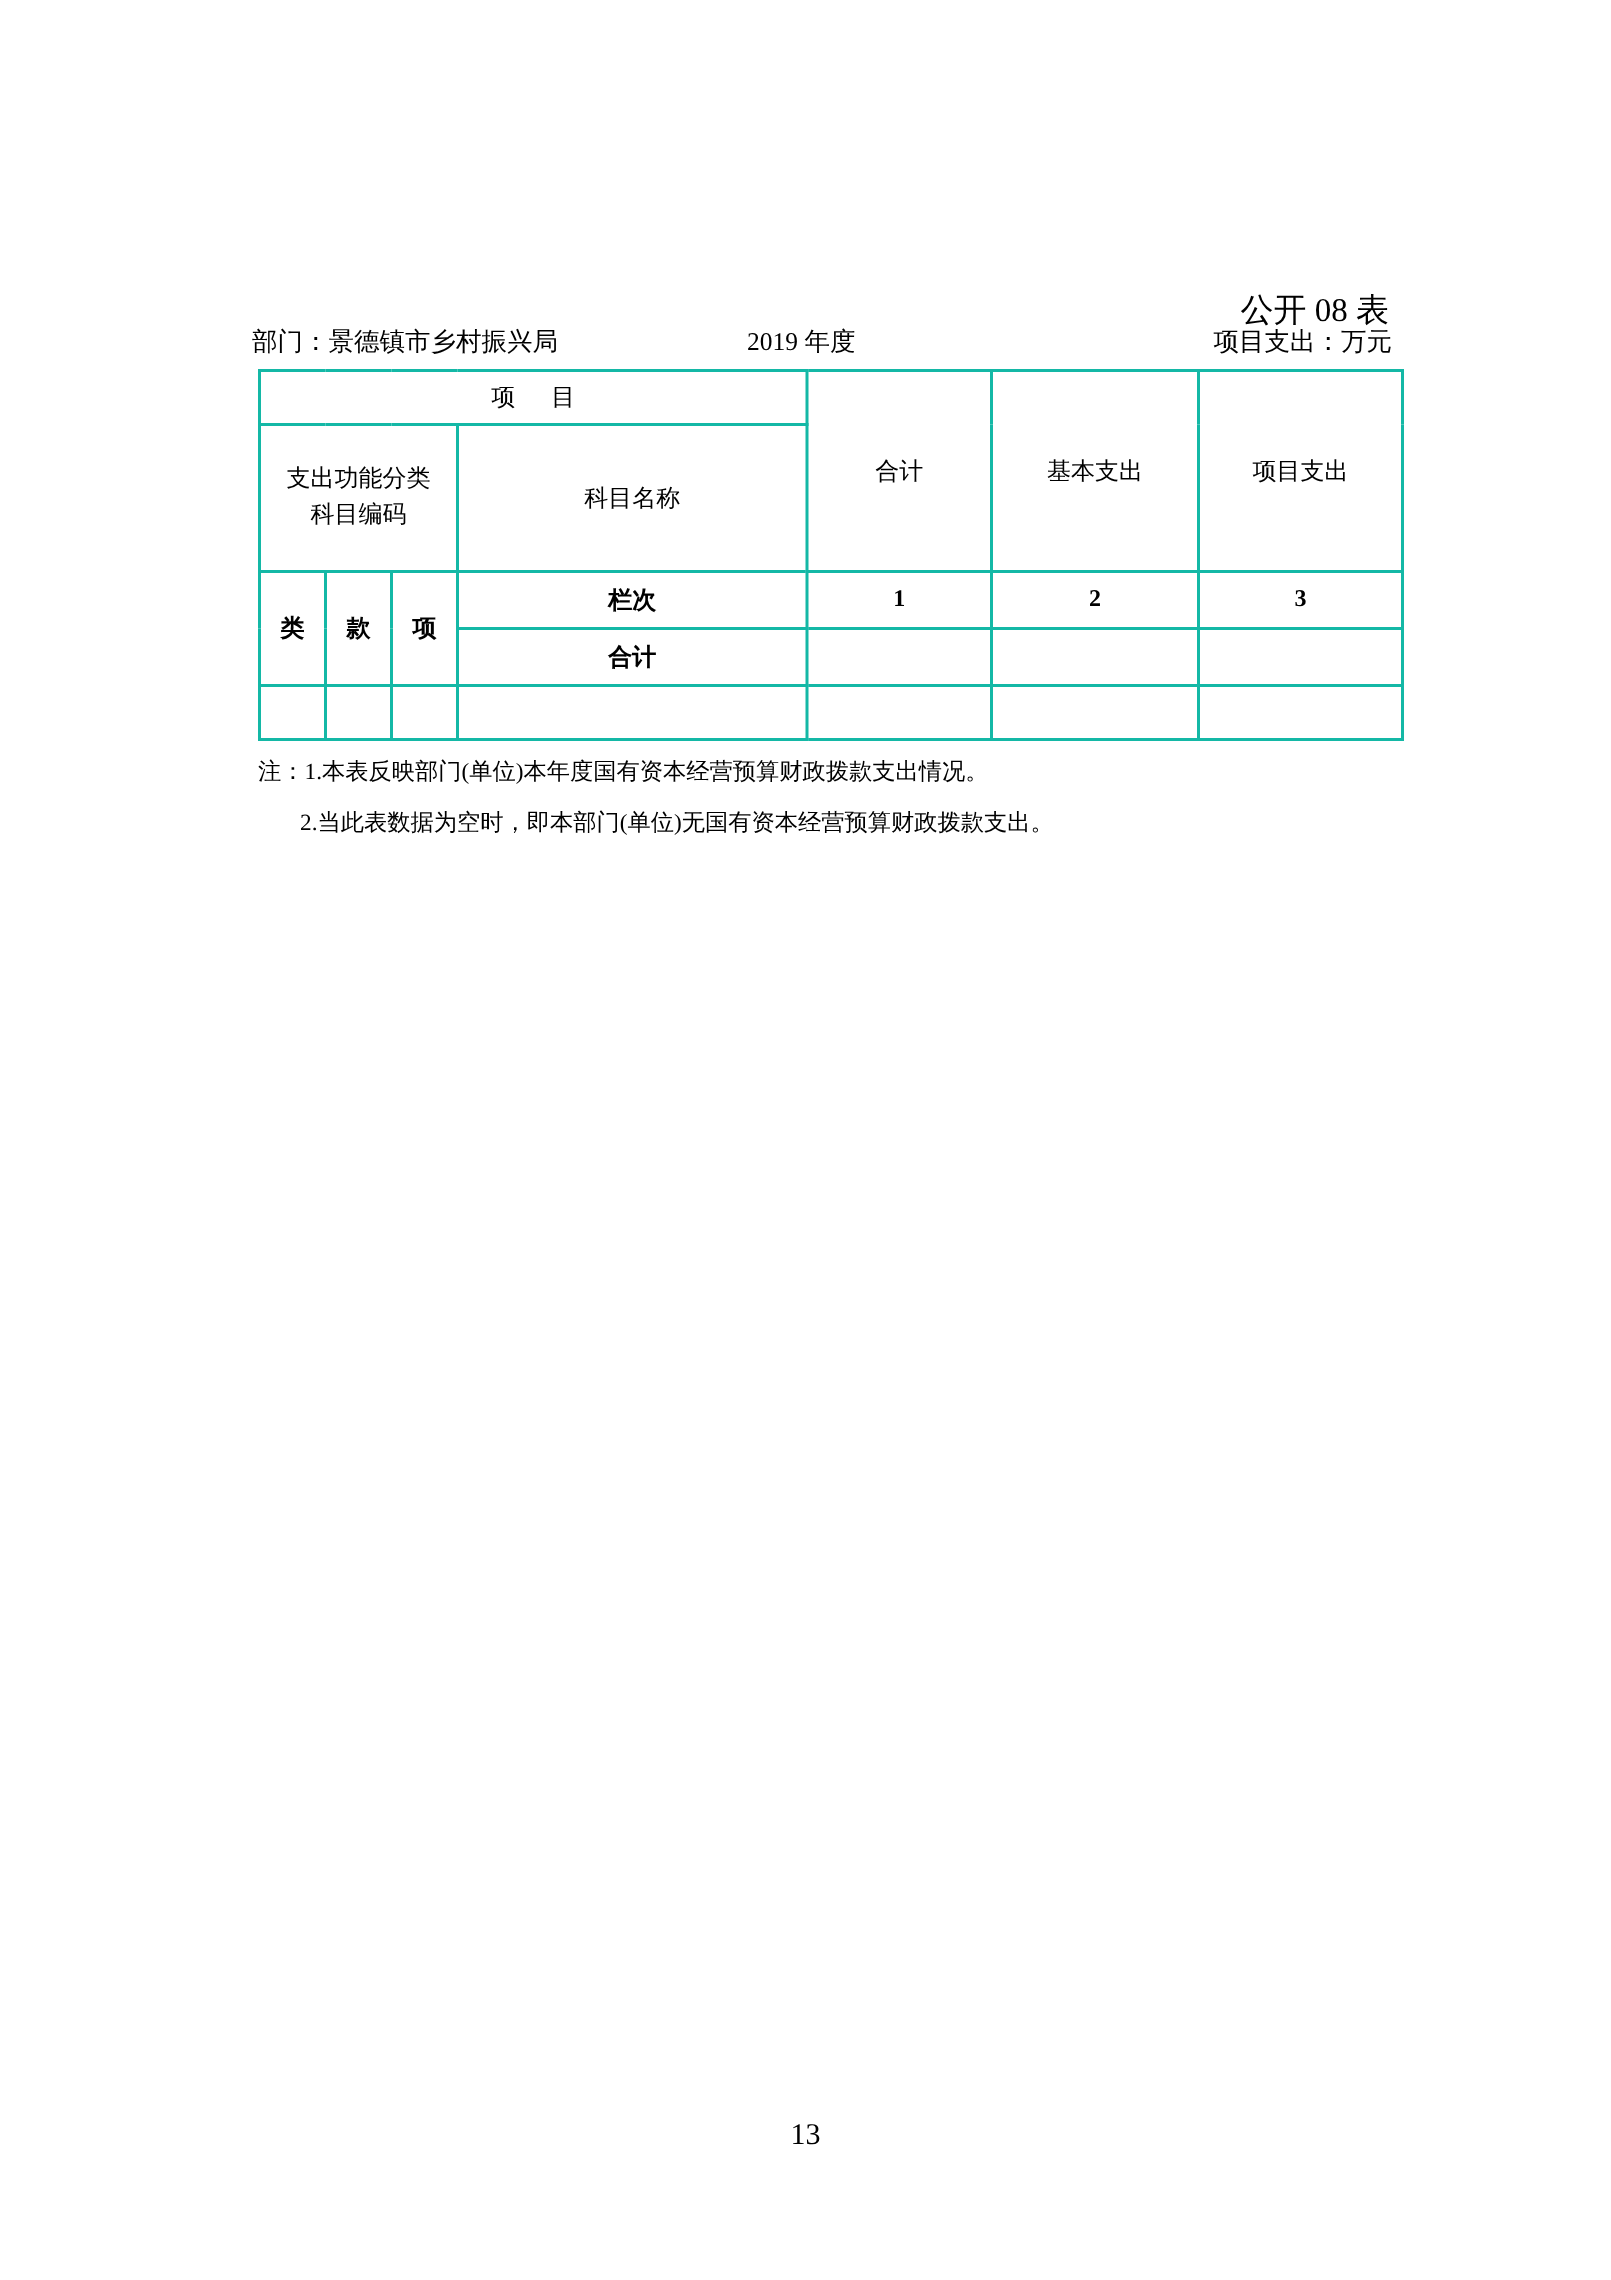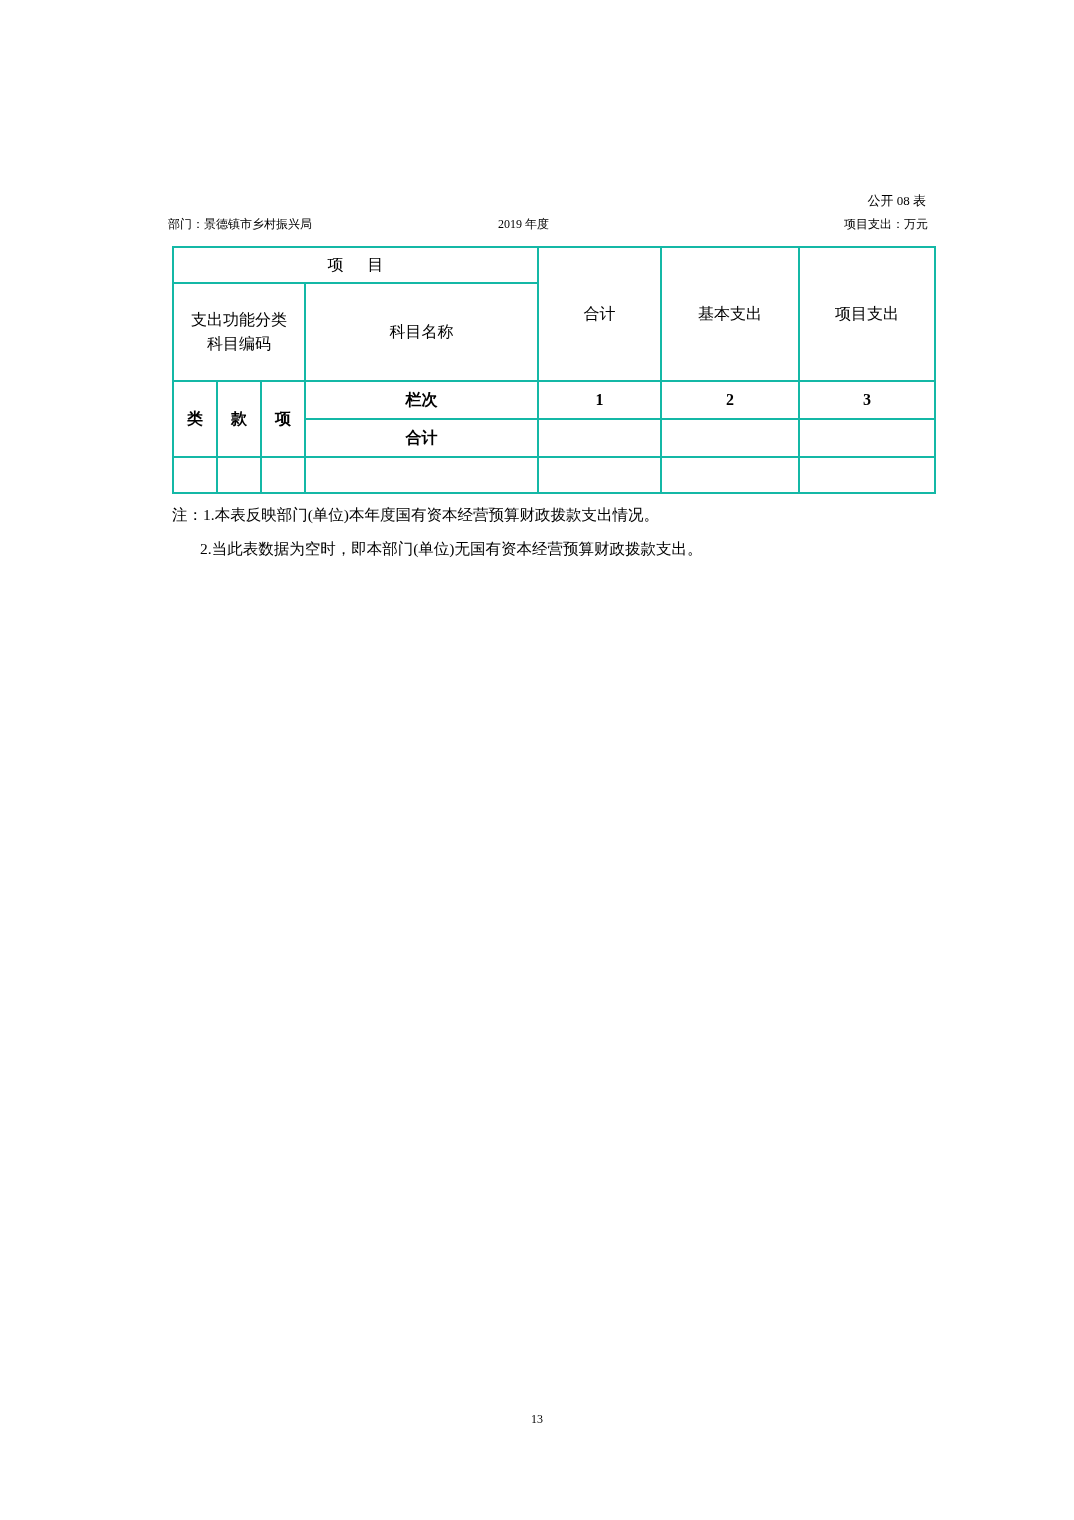--- a/index.html
+++ b/index.html
@@ -28,30 +28,30 @@
     text-align: center;
     font-family: "DejaVu Sans", "Liberation Sans", sans-serif;
     font-weight: bold;
     font-size: 27px;
     letter-spacing: 1px;
   }
   .form-code {
     position: absolute;
     top: 192px;
     right: 148px;
-    font-size: 13px;
+    font-size: 22px;
     font-family: "Liberation Serif", serif;
   }
   .meta-row {
     position: absolute;
     top: 216px;
     left: 168px;
     width: 760px;
     height: 24px;
-    font-size: 12px;
+    font-size: 17px;
   }
   .meta-dept {
     position: absolute;
     left: 0;
     top: 0;
   }
   .meta-year {
     position: absolute;
     left: 330px;
     top: 0;
@@ -107,21 +107,21 @@
     line-height: 2.2;
   }
   .note-1 { position: relative; margin-top: 12px; }
   .note-2 { position: relative; padding-left: 28px; }
   .page-number {
     position: absolute;
     top: 1412px;
     left: 0;
     width: 1074px;
     text-align: center;
-    font-size: 12px;
+    font-size: 20px;
   }
 </style>
 </head>
 <body>
 
 <div class="page">
 
 
   <div class="form-code">公开 08 表</div>
 

